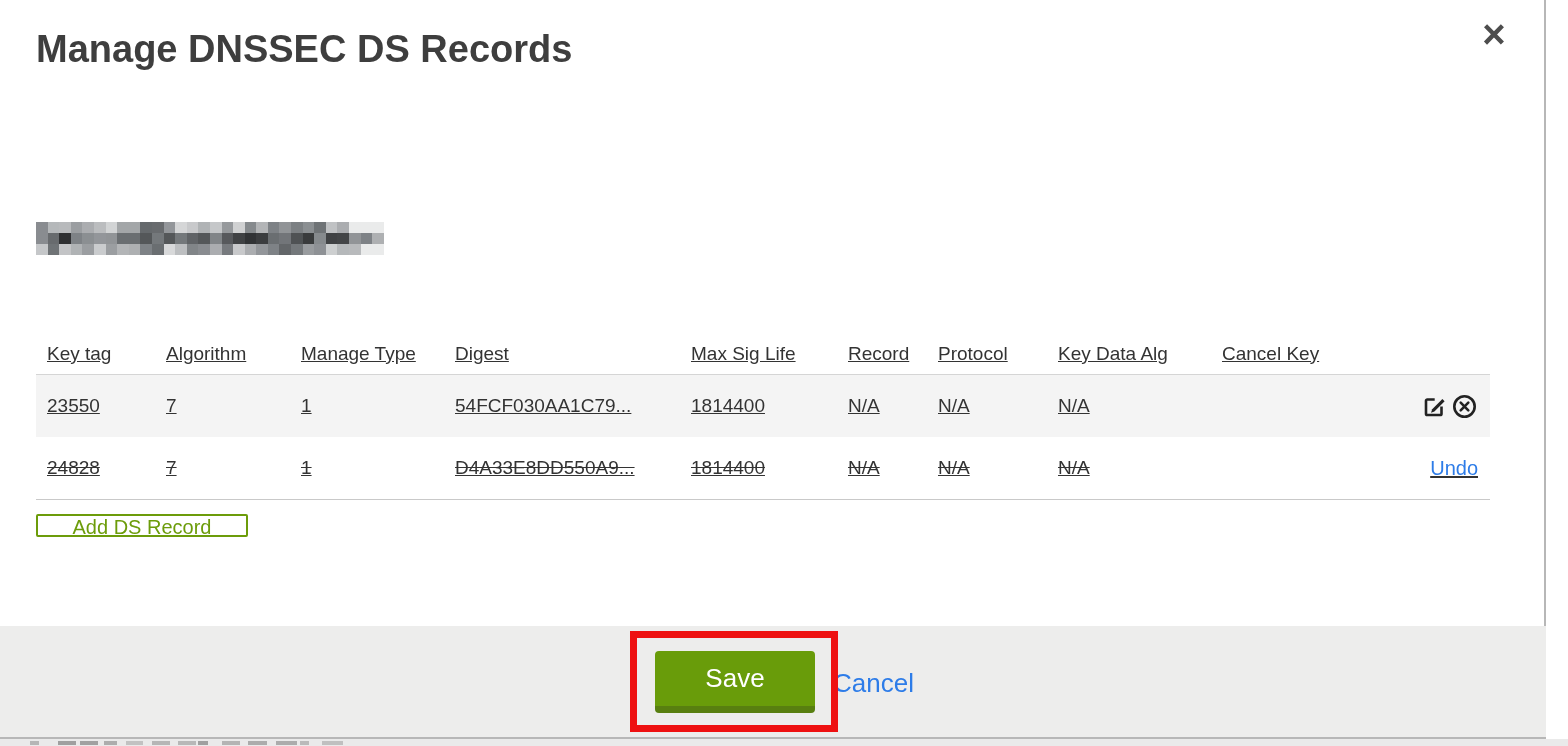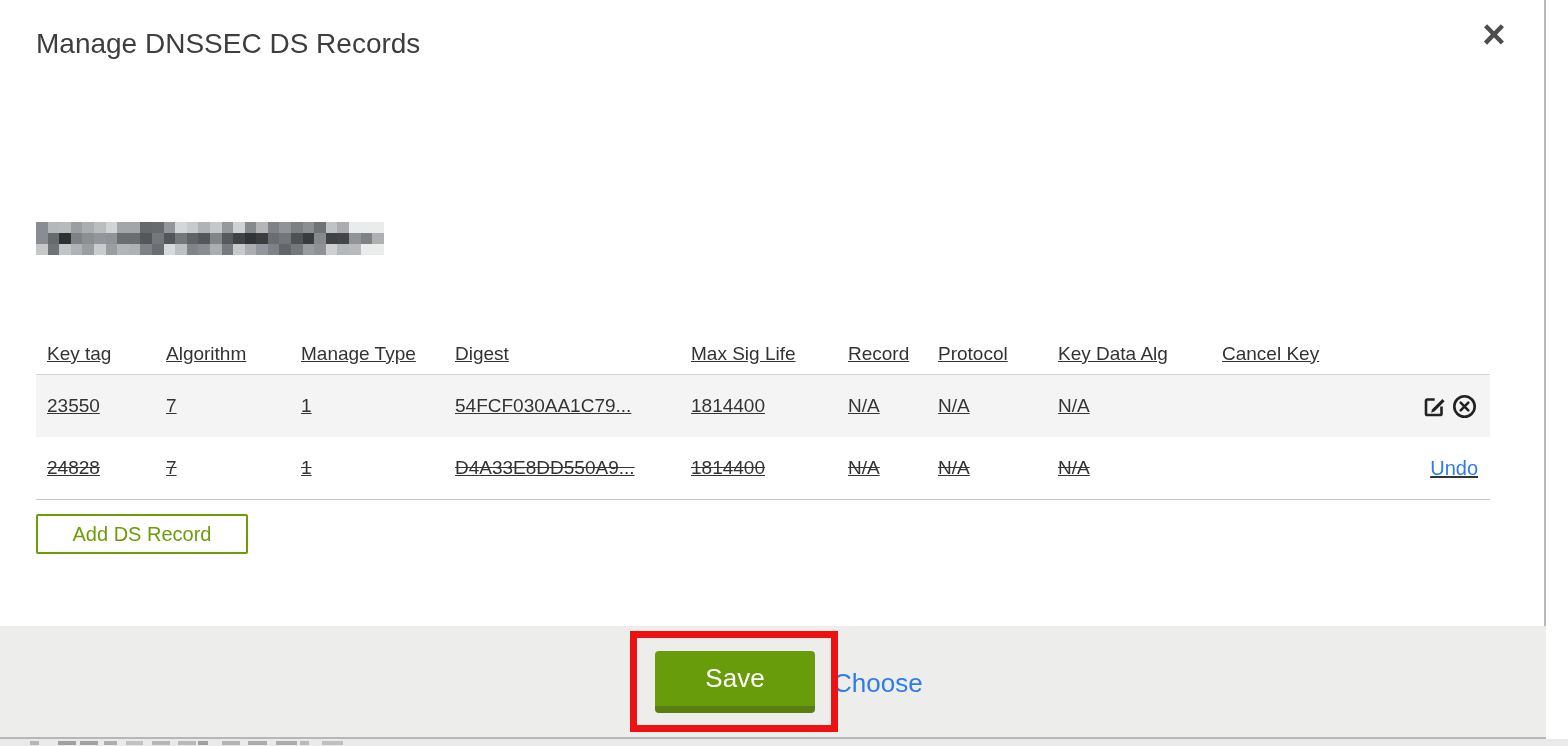--- a/index.html
+++ b/index.html
@@ -7,21 +7,21 @@
   body { font-family:"Liberation Sans", sans-serif; }
   .viewport {
     position:relative; width:1568px; height:746px; background:#fff; overflow:hidden;
   }
   .dialog {
     position:absolute; left:0; top:0; width:1546px; height:739px;
     background:#fff; border-right:2px solid #b7b7b7; border-bottom:2px solid #b7b7b7;
   }
   .page-title {
     position:absolute; left:36px; top:28px;
-    font-size:28px; font-weight:400; color:#3e3e3e; letter-spacing:0;
+    font-size:38px; font-weight:700; color:#3e3e3e; letter-spacing:0;
   }
   .close-btn {
     position:absolute; right:28px; top:12px; width:44px; height:44px;
     font-size:40px; font-weight:700; color:#4d4d4d; text-align:center; line-height:44px;
     cursor:pointer; user-select:none;
   }
   .redacted {
     position:absolute; left:36px; top:222px; width:348px; height:33px;
     display:flex; flex-wrap:wrap; overflow:hidden;
   }
@@ -43,21 +43,21 @@
   .row-deleted { background:#fff; border-bottom:1px solid #c9c9c9; }
   .row-deleted .cell { text-decoration:line-through; }
   .cell { white-space:nowrap; overflow:hidden; }
   .actions-cell {
     display:flex; justify-content:flex-end; align-items:center; gap:2px; padding-right:12px;
   }
   .icon-btn { width:28px; height:28px; cursor:pointer; display:inline-flex; align-items:center; justify-content:center; }
   .undo-link, .cancel-link { color:#2d7ce8; cursor:pointer; text-decoration:none; }
   .undo-link { font-size:20px; text-decoration:none; }
   .add-btn {
-    position:absolute; left:36px; top:514px; width:212px; height:40px;
+    position:absolute; left:36px; top:514px; width:212px; height:23px;
     background:#fff; border:2px solid #6c9c0a; border-radius:2px;
     color:#6c9c0a; font-size:20px; font-family:"Liberation Sans", sans-serif;
     cursor:pointer;
   }
   .footer {
     position:absolute; left:0; top:626px; width:1546px; height:111px;
     background:#ededec;
   }
   .save-btn {
     position:absolute; left:655px; top:651px; width:160px; height:62px;
@@ -236,21 +236,21 @@
           <a class="undo-link">Undo</a>
         </div>
       </div>
 
     </div>
 
     <button class="add-btn">Add DS Record</button>
 
     <div class="footer"></div>
     <button class="save-btn">Save</button>
-    <a class="cancel-link">Choose</a>
+    <a class="cancel-link">Cancel</a>
 
     <div class="annotation-rect"></div>
   </div>
 
   <div class="below-strip">
       <i style="left: 30px; width: 9px; opacity: 0.55;"></i>
       <i style="left: 58px; width: 18px; opacity: 0.77;"></i>
       <i style="left: 80px; width: 18px; opacity: 0.76;"></i>
       <i style="left: 104px; width: 13px; opacity: 0.64;"></i>
       <i style="left: 126px; width: 17px; opacity: 0.42;"></i>

